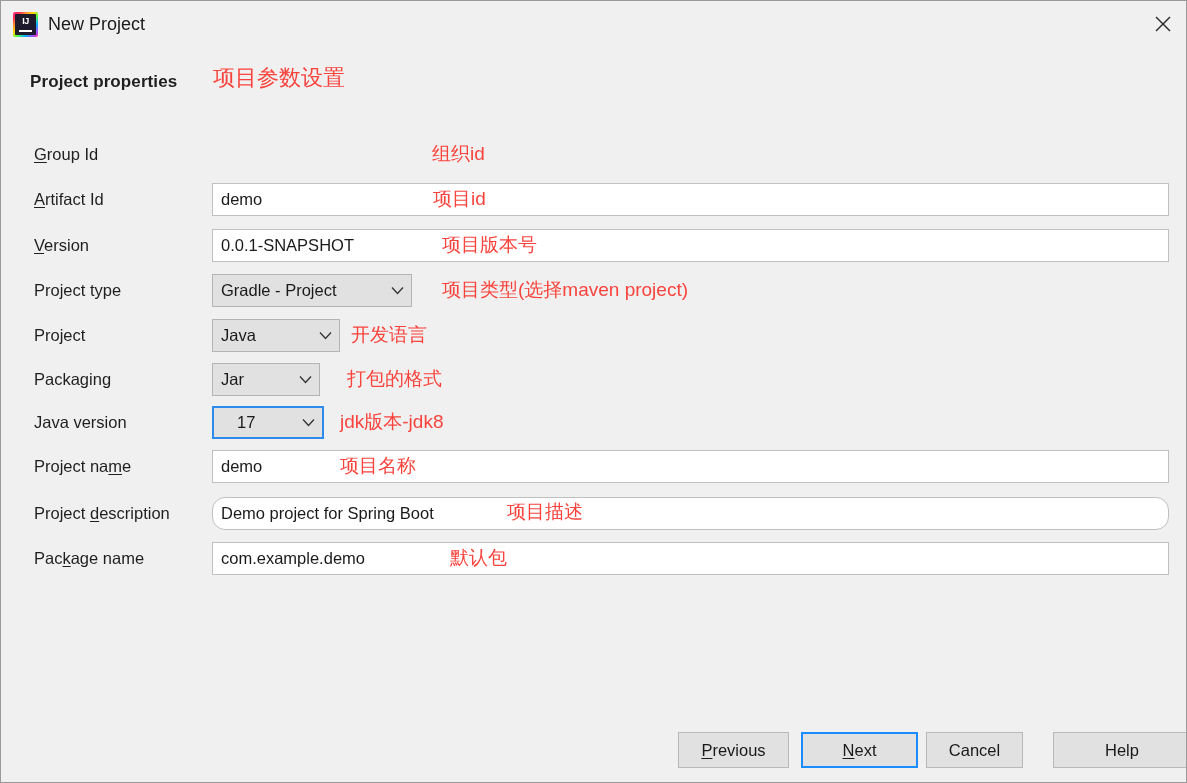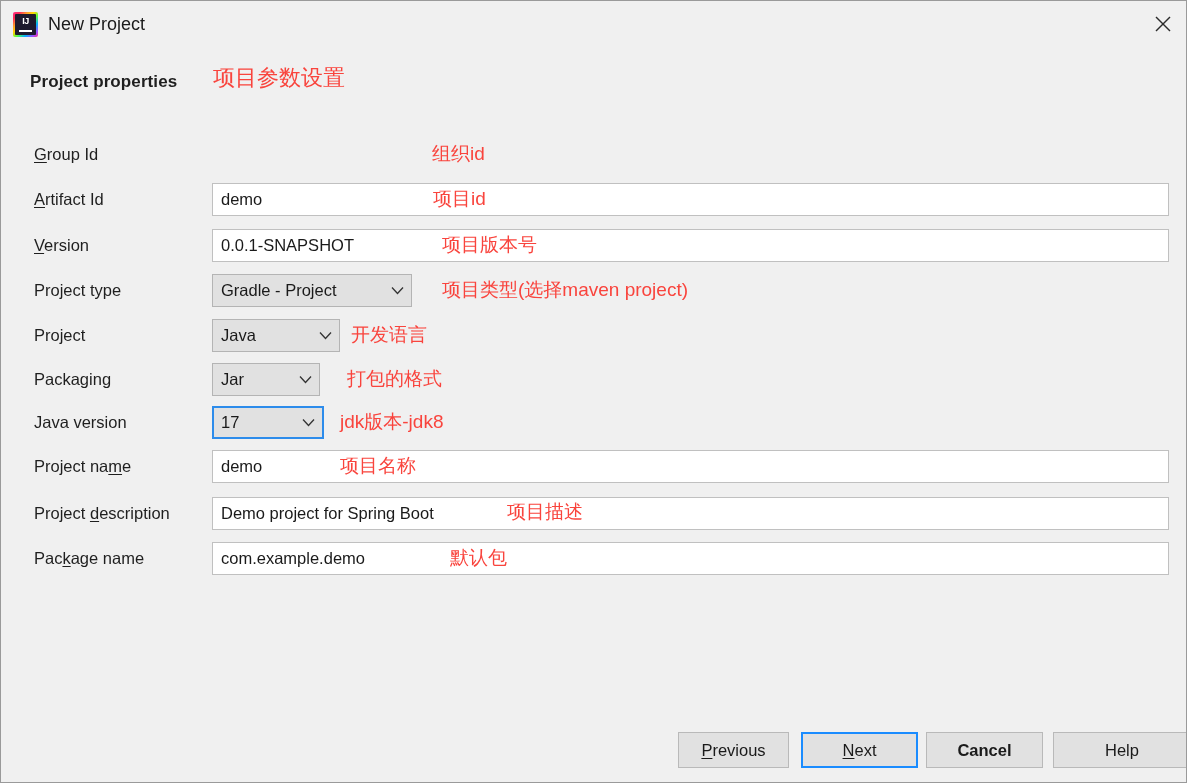--- a/index.html
+++ b/index.html
@@ -159,21 +159,21 @@
     display: flex;
     align-items: center;
     padding-left: 8px;
     padding-right: 6px;
     font-size: 16.5px;
     color: #1a1a1a;
     cursor: pointer;
   }
   .combo.focused {
     border: 2px solid #2d8ceb;
-    padding-left: 7px;
+    padding-left: 23px;
   }
   .combo .combo-text { flex: 1 1 auto; }
   .combo .chev {
     flex: 0 0 auto;
     width: 16px;
     display: flex;
     align-items: center;
     justify-content: center;
   }
 
@@ -297,34 +297,34 @@
       </div>
       <div class="row" style="top: 449px; padding-left: 24px;">
         <div class="row-label">Project na<u>m</u>e</div>
         <div class="textfield" style="width: 957px;">
           <span>demo</span>
         </div>
         <div class="anno" style="left: 339px; top: 3px; line-height: 26px;">项目名称</div>
       </div>
       <div class="row" style="top: 496px;">
         <div class="row-label">Project <u>d</u>escription</div>
-        <div class="textfield" style="width: 957px;">
+        <div class="textfield" style="width: 957px; border-radius: 13px;">
           <span>Demo project for Spring Boot</span>
         </div>
         <div class="anno" style="left: 506px; top: 3px; line-height: 26px; font-family: Liberation Mono, monospace;">项目描述</div>
       </div>
       <div class="row" style="top: 541px;">
         <div class="row-label">Pac<u>k</u>age name</div>
         <div class="textfield" style="width: 957px;">
           <span>com.example.demo</span>
         </div>
         <div class="anno" style="left: 449px; top: 3px; line-height: 26px;">默认包</div>
       </div>
     </div>
 
   <div class="buttonbar">
       <div class="btn" style="left: 677px; width: 111px;"><u>P</u>revious</div>
       <div class="btn focused" style="left: 800px; width: 117px;"><u>N</u>ext</div>
-      <div class="btn" style="left: 925px; width: 117px; font-weight: bold;">Cancel</div>
+      <div class="btn" style="left: 925px; width: 97px;">Cancel</div>
       <div class="btn" style="left: 1052px; width: 138px;">Help</div>
     </div>
 
 </div>
 
 </body></html>

